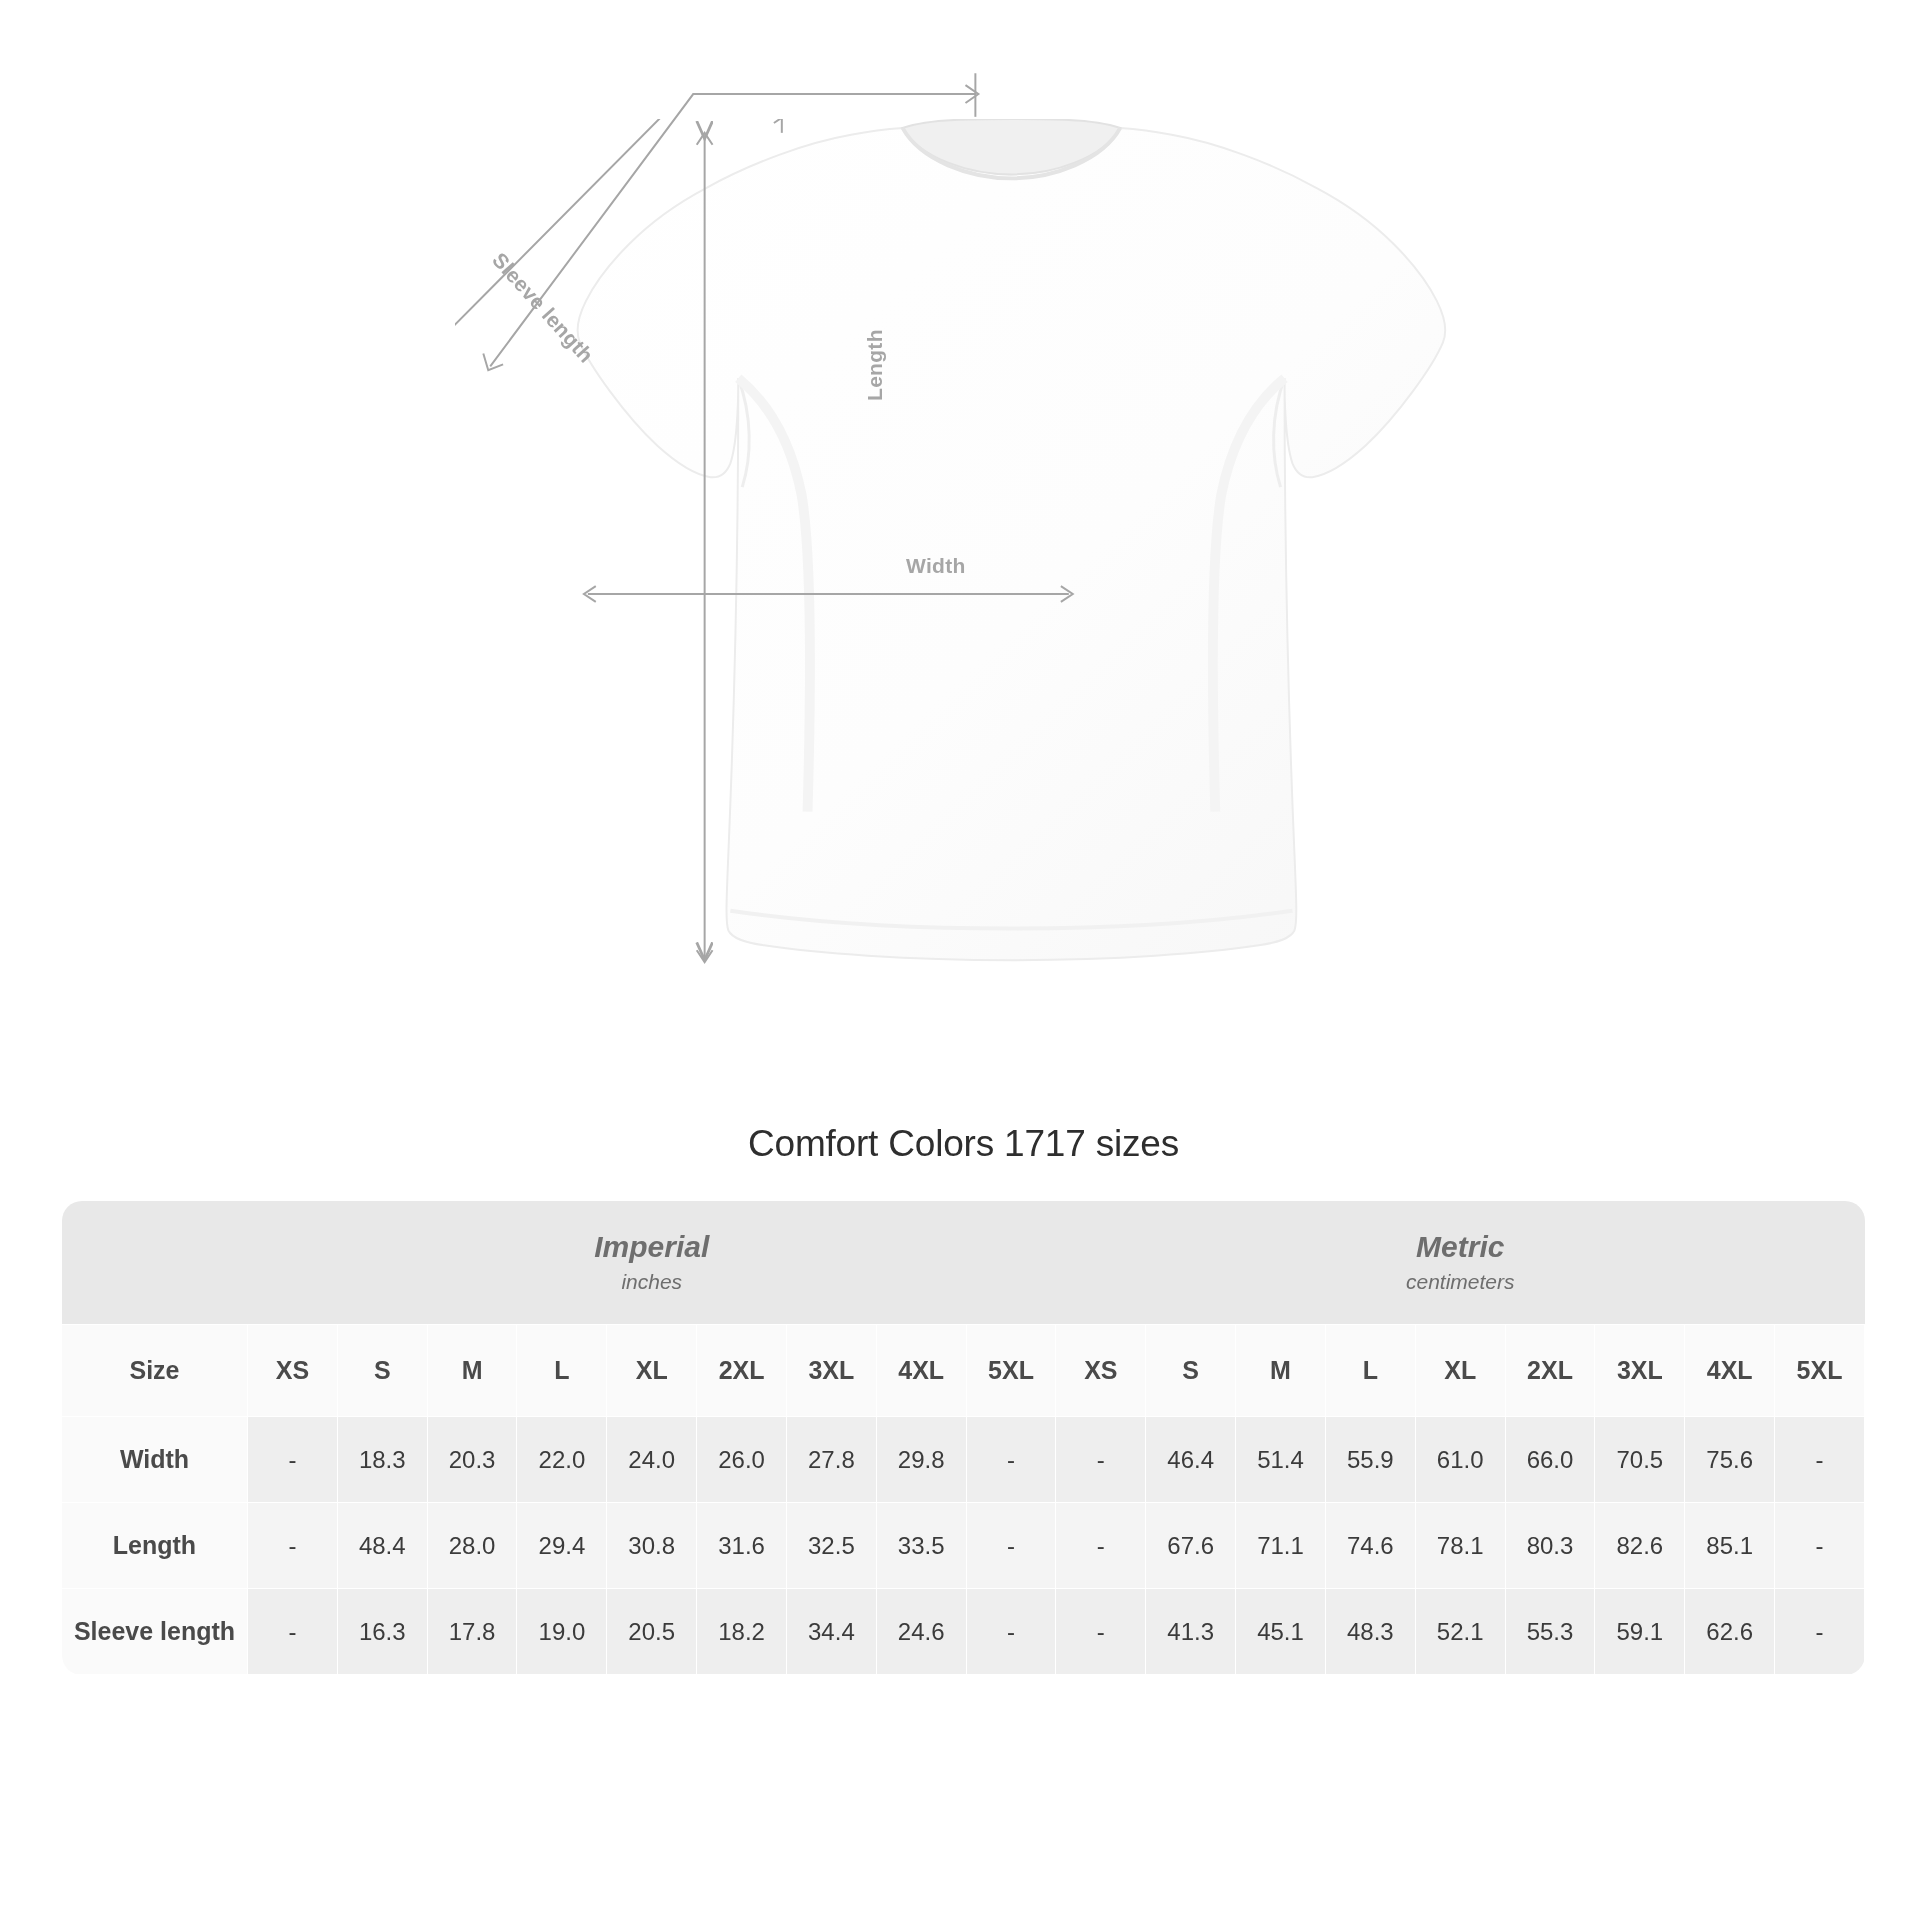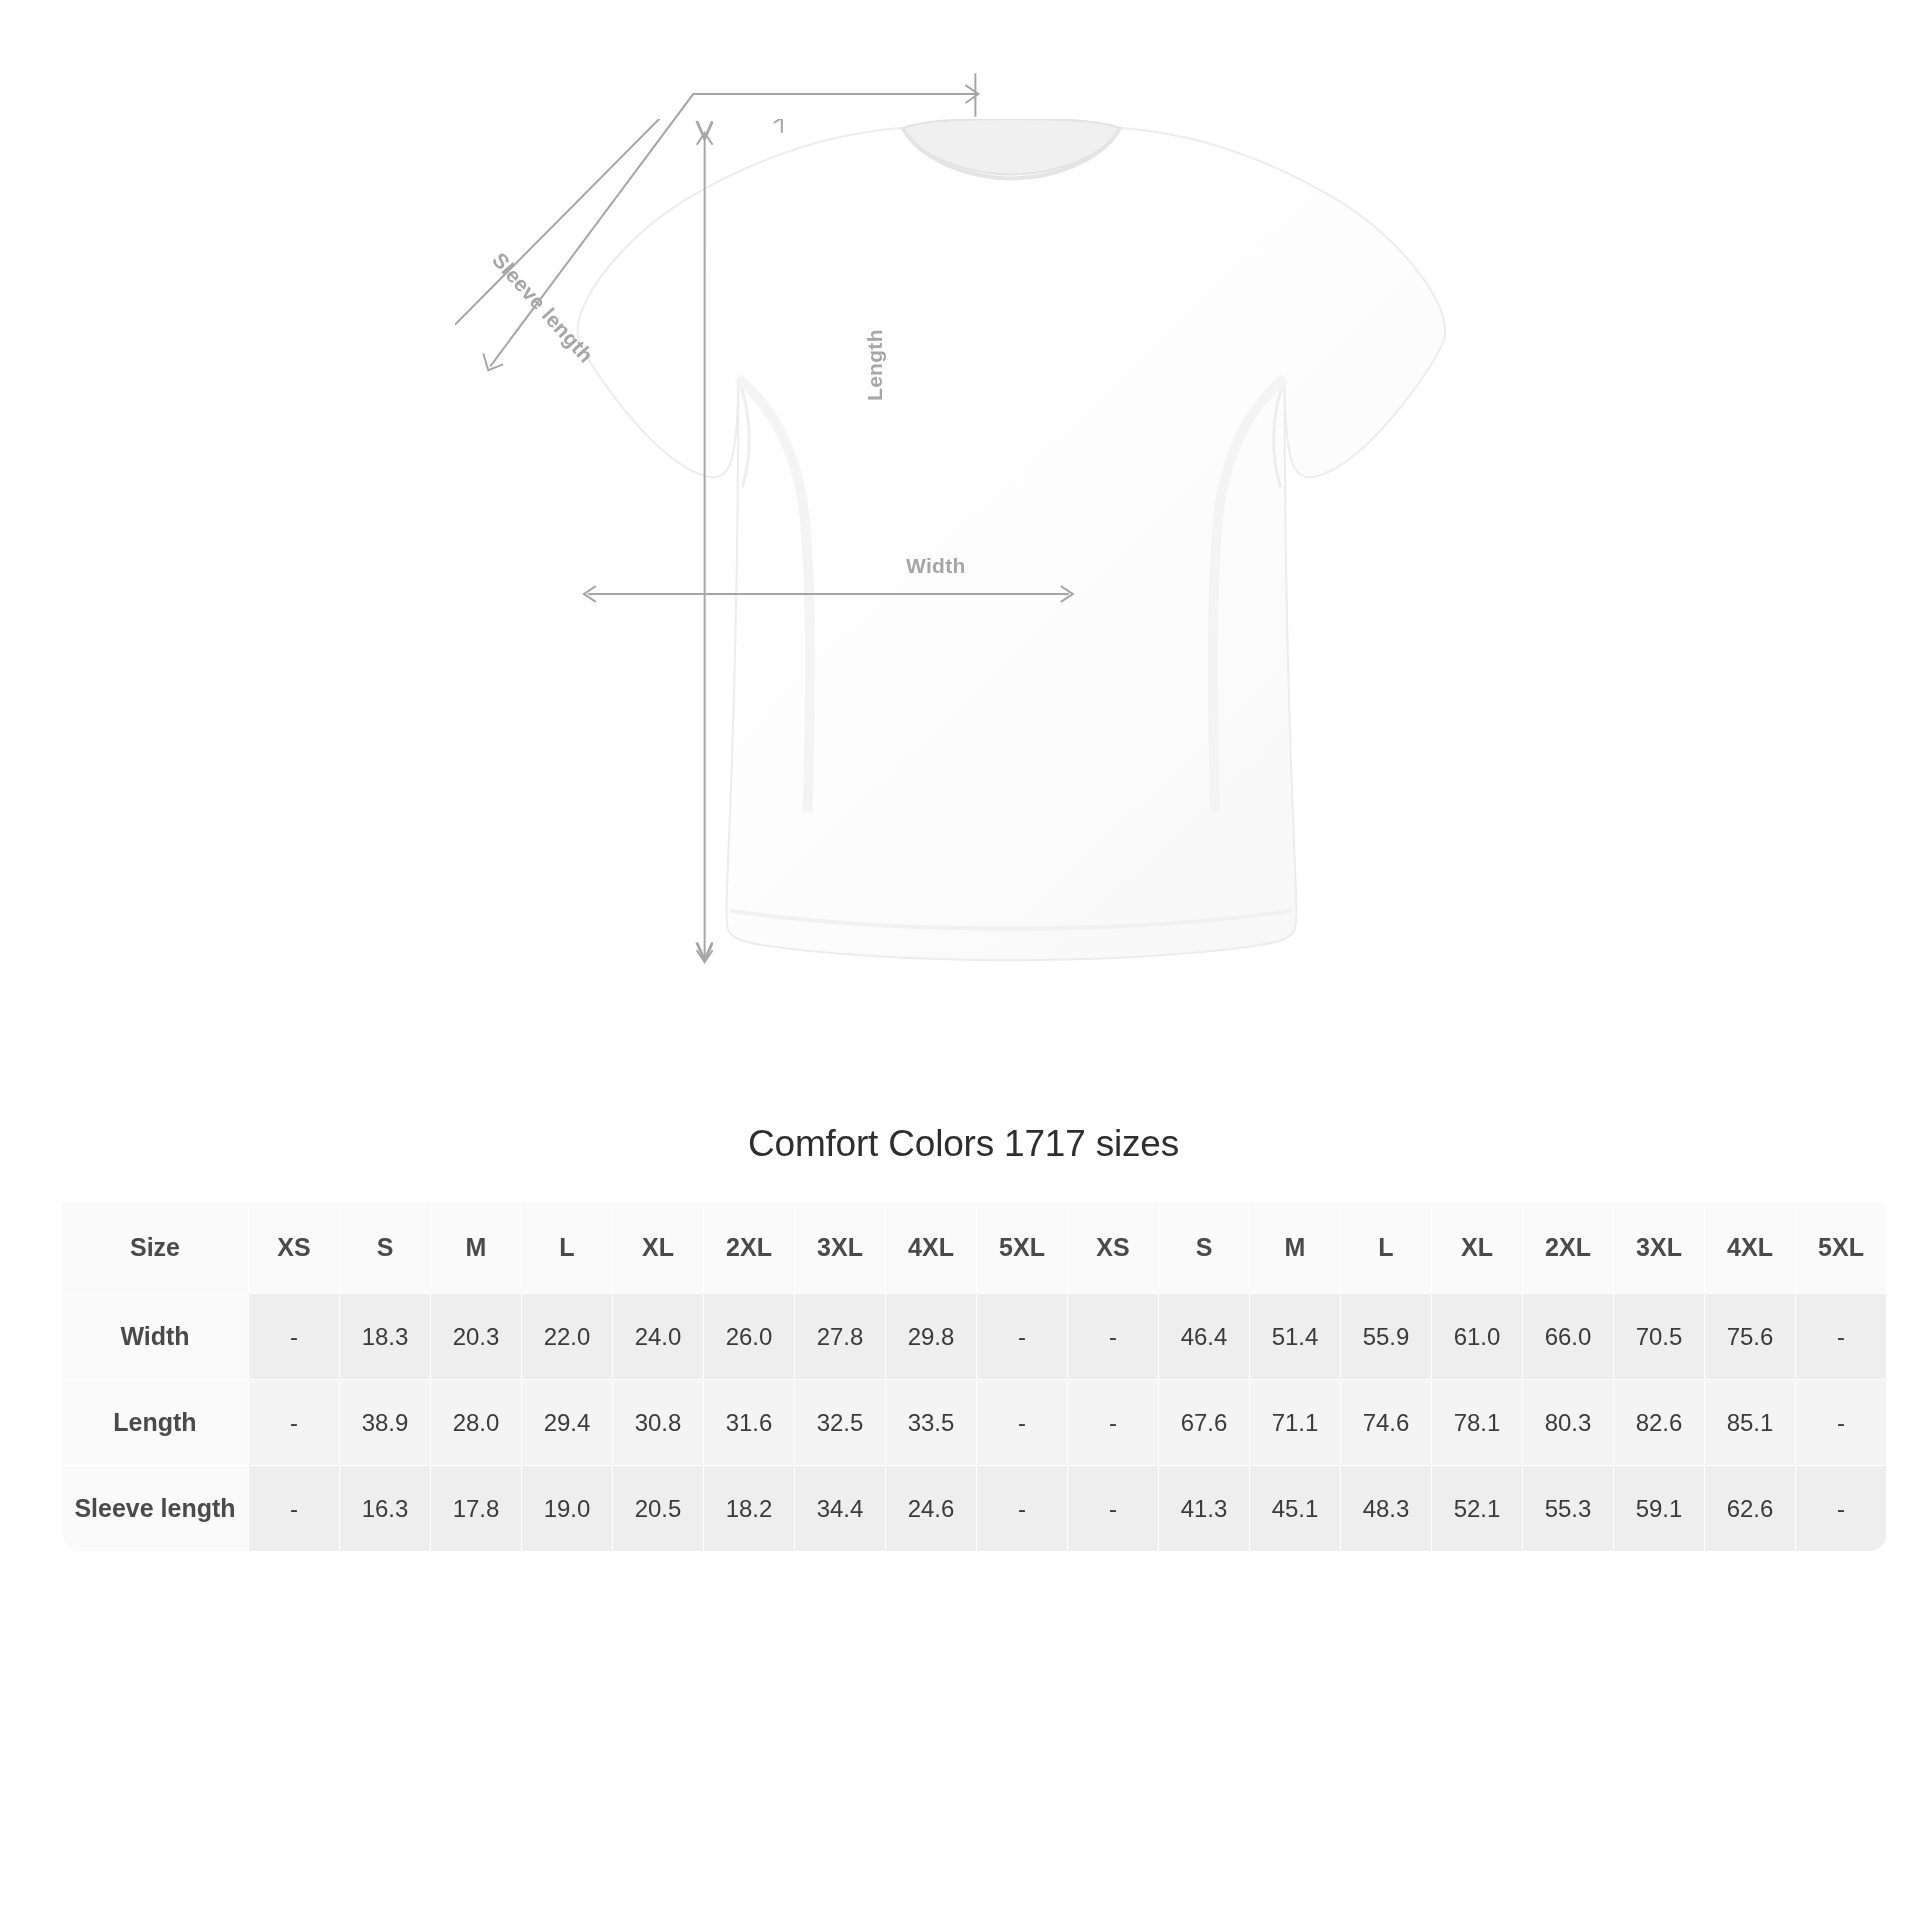--- a/index.html
+++ b/index.html
@@ -220,20 +220,31 @@
   <div class="meas-label label-sleeve">Sleeve length</div>
 </div>
 
 <div class="heading-block">
   <h1 class="chart-title">Comfort Colors 1717 sizes</h1>
 </div>
 
 <div class="table-area">
   <table class="size-table">
     <tbody id="table-body">
+        <tr class="unit-row">
+          <td class="col-label corner-left"></td>
+          <td class="unit-cell" colspan="9">
+            <div class="unit-name">Imperial</div>
+            <div class="unit-sub">inches</div>
+          </td>
+          <td class="unit-cell corner-right" colspan="9">
+            <div class="unit-name">Metric</div>
+            <div class="unit-sub">centimeters</div>
+          </td>
+        </tr>
         <tr class="size-head">
           <td class="col-label">Size</td>
           <td class="col-val">XS</td>
           <td class="col-val">S</td>
           <td class="col-val">M</td>
           <td class="col-val">L</td>
           <td class="col-val">XL</td>
           <td class="col-val">2XL</td>
           <td class="col-val">3XL</td>
           <td class="col-val">4XL</td>
@@ -265,21 +276,21 @@
           <td class="col-val">55.9</td>
           <td class="col-val">61.0</td>
           <td class="col-val">66.0</td>
           <td class="col-val">70.5</td>
           <td class="col-val">75.6</td>
           <td class="col-val">-</td>
         </tr>
         <tr class="data-row alt">
           <td class="col-label rowhead">Length</td>
           <td class="col-val">-</td>
-          <td class="col-val">38.9</td>
+          <td class="col-val">48.4</td>
           <td class="col-val">28.0</td>
           <td class="col-val">29.4</td>
           <td class="col-val">30.8</td>
           <td class="col-val">31.6</td>
           <td class="col-val">32.5</td>
           <td class="col-val">33.5</td>
           <td class="col-val">-</td>
           <td class="col-val">-</td>
           <td class="col-val">67.6</td>
           <td class="col-val">71.1</td>

